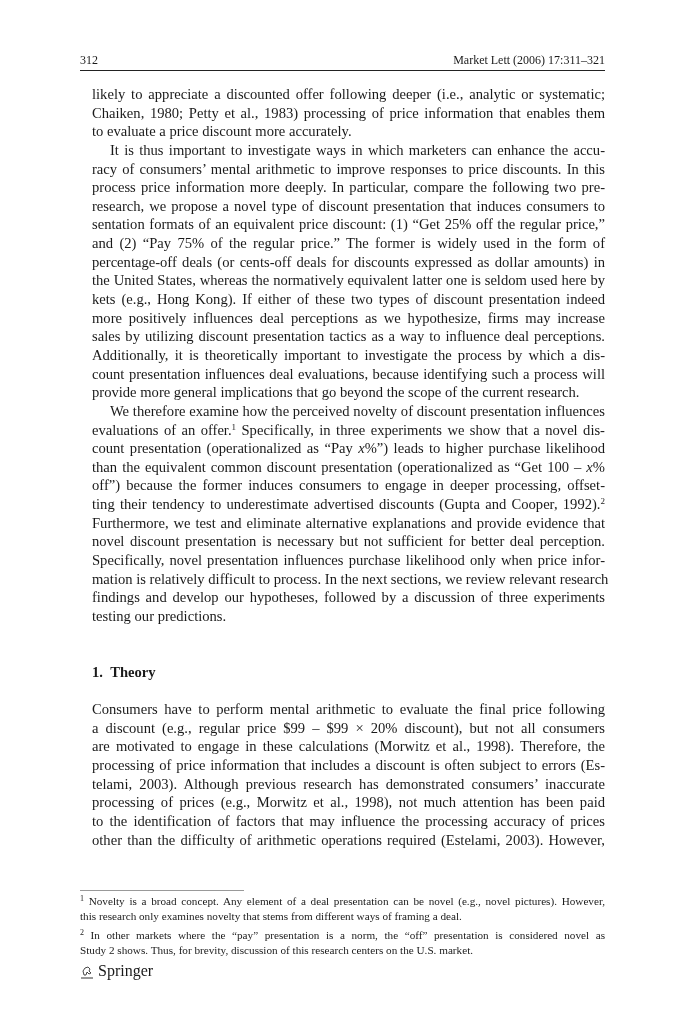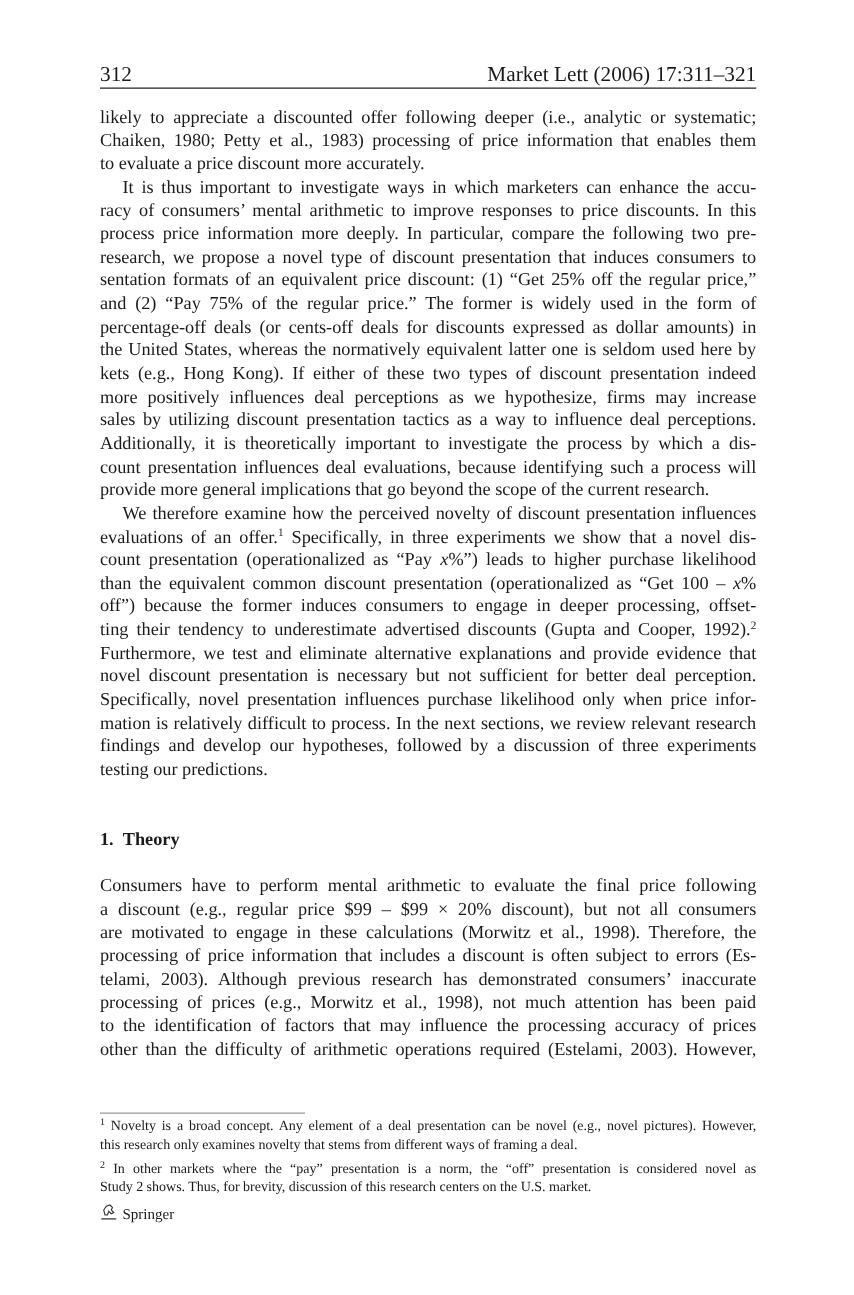--- a/index.html
+++ b/index.html
@@ -1,43 +1,43 @@
 <!DOCTYPE html>
 <html><head>
   <meta charset="utf-8">
   <style>
     html, body { margin: 0; padding: 0; background: #ffffff; }
     body { width: 683px; height: 1036px; position: relative; overflow: hidden;
       font-family: "Liberation Serif", "DejaVu Serif", serif; color: #1a1a1a; }
     .page { position: absolute; left: 80px; top: 0; width: 525px; }
     .header { position: absolute; top: 52px; left: 0; width: 525px; height: 16px;
-      font-size: 17px; line-height: 16px; }
+      font-size: 12px; line-height: 16px; }
     .header .pg { position: absolute; left: 0; top: 0; }
     .header .journal { position: absolute; right: 0; top: 0; }
     .header-rule { position: absolute; top: 70px; left: 0; width: 525px; height: 0;
       border-top: 1px solid #222; }
     .body { position: absolute; top: 85px; left: 0; width: 525px; font-size: 14.6px; }
     .ln { display: block; height: 18.65px; line-height: 18.65px; white-space: nowrap;
-      text-align: justify; text-align-last: justify; }
+      text-align: justify; text-align-last: justify; margin-left: 12px; }
     .ln.last { text-align-last: left; }
     .ln.ind { text-indent: 18px; }
     .ln sup { font-size: 9px; line-height: 0; vertical-align: 5px; }
     .ln i { font-style: italic; }
     .gap { display: block; height: 18.65px; }
     .heading { font-weight: bold; text-align-last: left; }
     .fn-rule { position: absolute; top: 890px; left: 0; width: 164px; height: 0;
       border-top: 1px solid #999; }
     .footnotes { position: absolute; top: 894px; left: 0; width: 525px; font-size: 11.2px; }
     .fl { display: block; height: 15px; line-height: 15px; white-space: nowrap;
       text-align: justify; text-align-last: justify; }
     .fl.last { text-align-last: left; }
     .fn-gap { display: block; height: 4px; }
     .fl sup { font-size: 8px; line-height: 0; vertical-align: 4px; }
-    .springer { position: absolute; top: 962px; left: 0; font-size: 12px; line-height: 18px;
-      display: flex; align-items: flex-start; gap: 3px; }
+    .springer { position: absolute; top: 962px; left: 0; font-size: 16px; line-height: 18px;
+      display: flex; align-items: flex-end; gap: 3px; }
     .springer svg { display: block; }
   </style>
 </head>
 <body>
 
 <div class="page">
 
   <div class="header">
     <span class="pg">312</span>
     <span class="journal">Market Lett (2006) 17:311–321</span>

